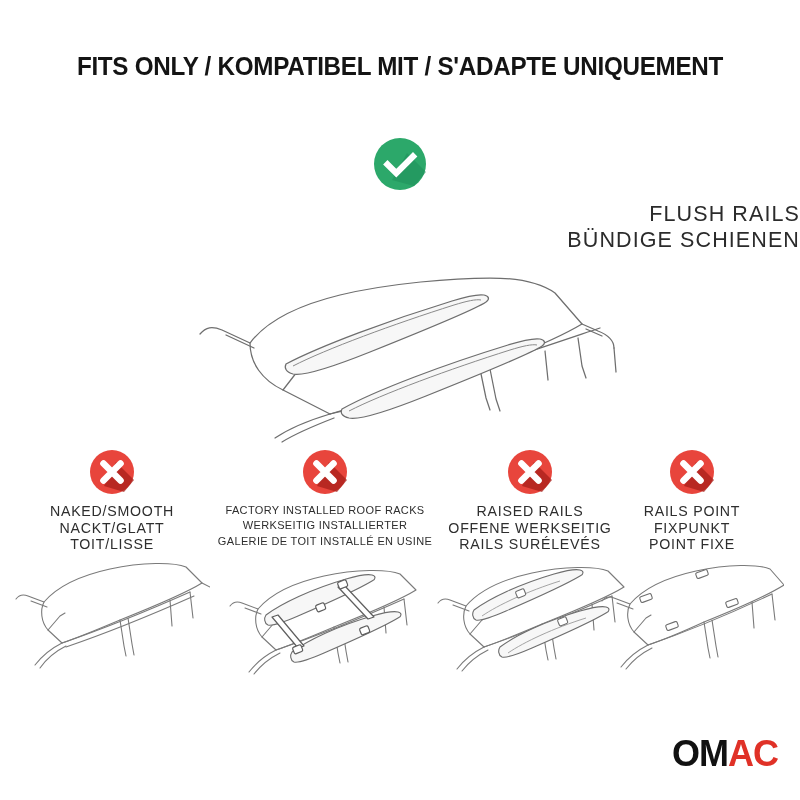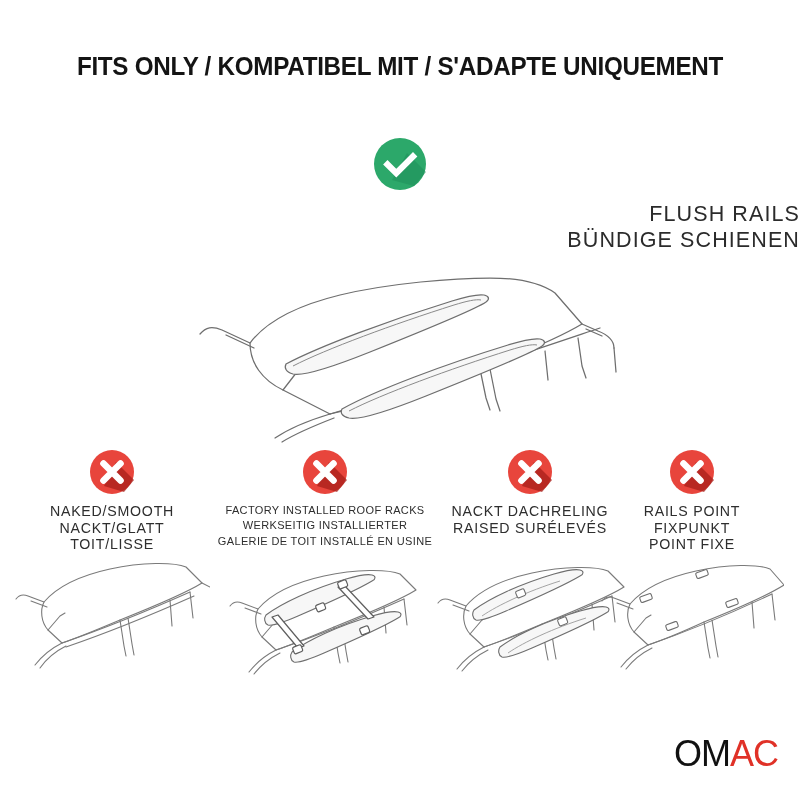--- a/index.html
+++ b/index.html
@@ -111,21 +111,21 @@
   .opt-1 .opt-art { top: 100px; width: 196px; height: 122px; }
   .opt-2 .opt-art { top: 103px; width: 210px; height: 122px; }
   .opt-3 .opt-art { top: 100px; width: 196px; height: 122px; }
   .opt-4 .opt-art { top: 100px; width: 184px; height: 122px; }
 
   
   .logo {
     position: absolute;
     right: 22px;
     bottom: 28px;
-    font-weight: normal;
+    font-weight: bold;
     font-size: 36px;
     letter-spacing: -1px;
     line-height: 1;
   }
   .logo .om { color: #111111; }
   .logo .ac { color: #e03127; }
 </style>
 </head>
 <body>
 
@@ -268,22 +268,23 @@
     </svg>
   </div>
 
   <div class="option opt-3">
     <svg class="x-icon" viewBox="0 0 44 44">
       <circle cx="22" cy="22" r="22" fill="#E8453C"></circle>
       <path d="M26 12 L44 30 L34 42 L14 36 Z" fill="#A81F1A" opacity="0.75"></path>
       <path d="M13.5 13.5 L30.5 30.5 M30.5 13.5 L13.5 30.5" stroke="#ffffff" stroke-width="6.6" stroke-linecap="round"></path>
     </svg>
     <div class="opt-label">
-      <div>NACKT DACHRELING</div>
-      <div>RAISED SURÉLEVÉS</div>
+      <div>RAISED RAILS</div>
+      <div>OFFENE WERKSEITIG</div>
+      <div>RAILS SURÉLEVÉS</div>
     </div>
     <svg class="opt-art" viewBox="0 0 196 122">
       <g fill="none" stroke="#7a7a7a" stroke-width="1.1" stroke-linejoin="round" stroke-linecap="round">
         <path d="M34 56 C46 42 68 30 100 23 C132 16 164 16 176 21 L192 37
                  C176 47 140 62 110 74 C84 85 64 93 52 97
                  L38 84 C31 76 30 64 34 56 Z" fill="#ffffff"></path>
         <path d="M34 56 L18 50 C13 48 9 49 6 53"></path>
         <path d="M37 61 L21 55"></path>
         <path d="M38 84 L50 70 L55 67"></path>
         <path d="M52 97 C42 102 32 110 25 119"></path>

